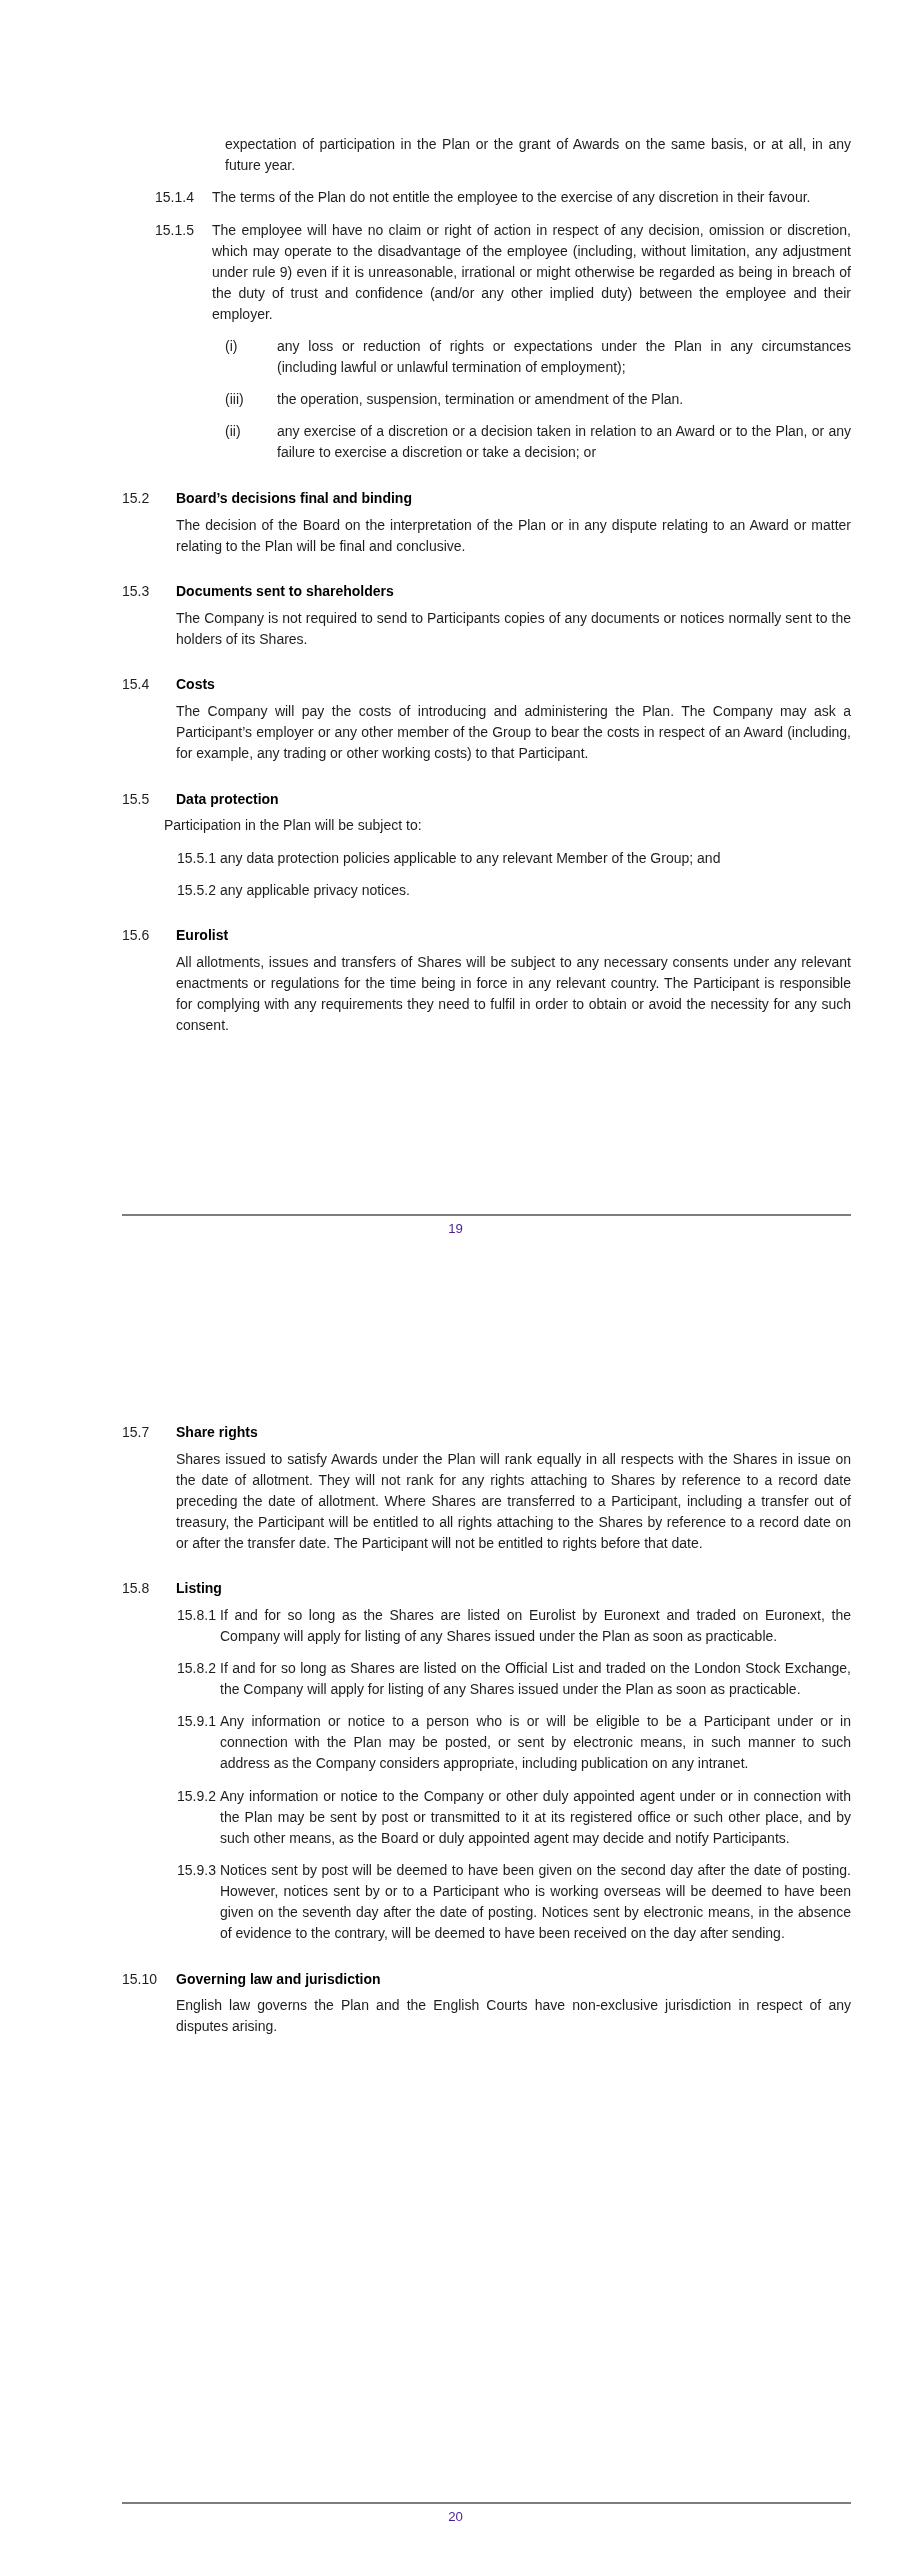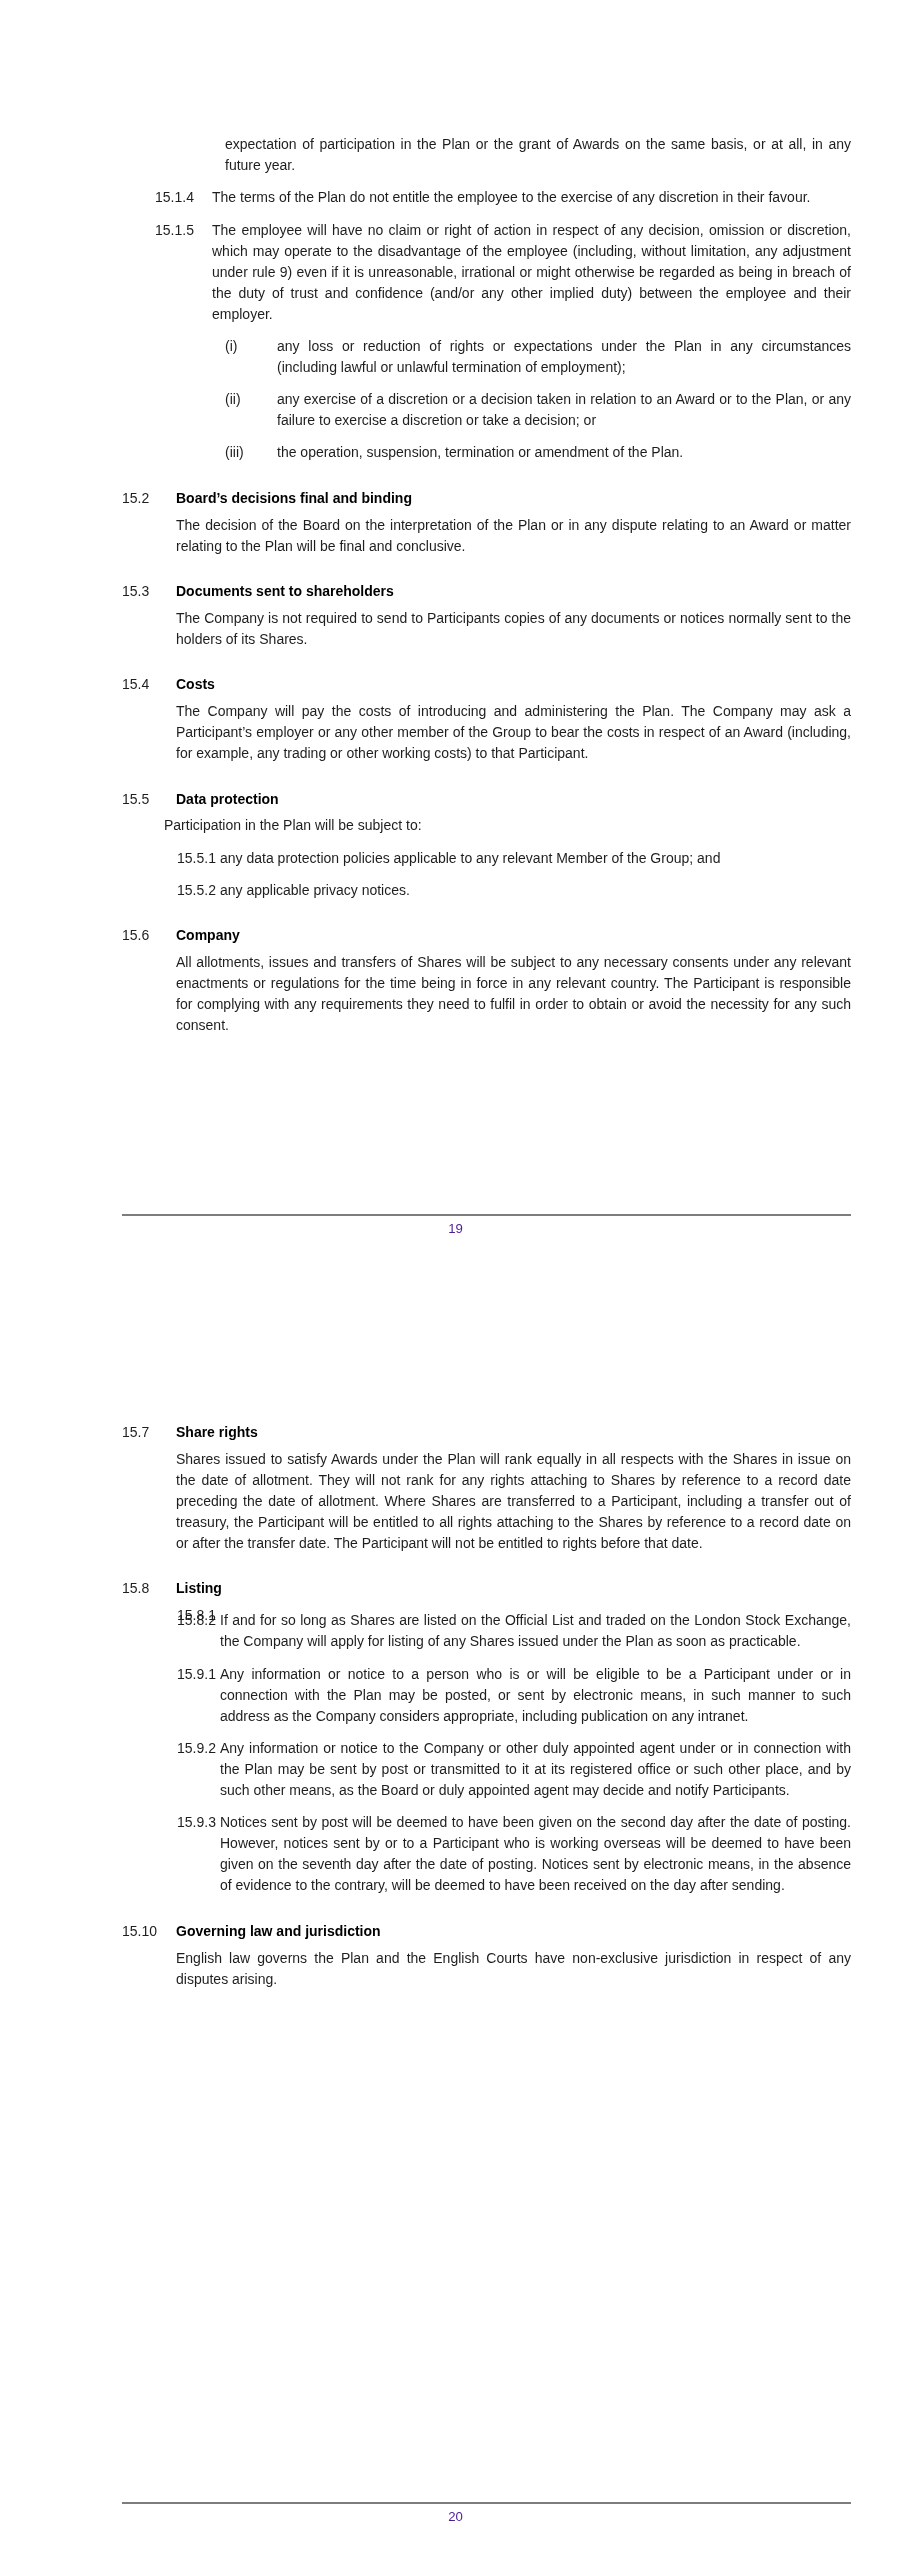--- a/index.html
+++ b/index.html
@@ -81,29 +81,29 @@
       <span class="txt">The employee will have no claim or right of action in respect of any decision, omission or discretion, which may operate to the disadvantage of the employee (including, without limitation, any adjustment under rule 9) even if it is unreasonable, irrational or might otherwise be regarded as being in breach of the duty of trust and confidence (and/or any other implied duty) between the employee and their employer.</span>
     </div>
 
 
     <div class="block l3">
       <span class="num">(i)</span>
       <span class="txt">any loss or reduction of rights or expectations under the Plan in any circumstances (including lawful or unlawful termination of employment);</span>
     </div>
 
     <div class="block l3">
+      <span class="num">(iii)</span>
+      <span class="txt">the operation, suspension, termination or amendment of the Plan.</span>
+    </div>
+
+    <div class="block l3">
       <span class="num">(ii)</span>
       <span class="txt">any exercise of a discretion or a decision taken in relation to an Award or to the Plan, or any failure to exercise a discretion or take a decision; or</span>
     </div>
 
-    <div class="block l3">
-      <span class="num">(iii)</span>
-      <span class="txt">the operation, suspension, termination or amendment of the Plan.</span>
-    </div>
-
     <div class="block sec">
       <span class="num">15.2</span>
       <span class="hd">Board’s decisions final and binding</span>
     </div>
     <div class="block para">The decision of the Board on the interpretation of the Plan or in any dispute relating to an Award or matter relating to the Plan will be final and conclusive.</div>
 
     <div class="block sec">
       <span class="num">15.3</span>
       <span class="hd">Documents sent to shareholders</span>
     </div>
@@ -126,21 +126,21 @@
       <span class="txt">any data protection policies applicable to any relevant Member of the Group; and</span>
     </div>
 
     <div class="block sub2">
       <span class="num">15.5.2</span>
       <span class="txt">any applicable privacy notices.</span>
     </div>
 
     <div class="block sec">
       <span class="num">15.6</span>
-      <span class="hd">Company</span>
+      <span class="hd">Eurolist</span>
     </div>
     <div class="block para">All allotments, issues and transfers of Shares will be subject to any necessary consents under any relevant enactments or regulations for the time being in force in any relevant country. The Participant is responsible for complying with any requirements they need to fulfil in order to obtain or avoid the necessity for any such consent.</div>
 
   </div>
 
   <div class="footer">
     <div class="rule"></div>
     <div class="pnum">19</div>
   </div>
 </div>
@@ -154,20 +154,21 @@
     </div>
     <div class="block para">Shares issued to satisfy Awards under the Plan will rank equally in all respects with the Shares in issue on the date of allotment. They will not rank for any rights attaching to Shares by reference to a record date preceding the date of allotment. Where Shares are transferred to a Participant, including a transfer out of treasury, the Participant will be entitled to all rights attaching to the Shares by reference to a record date on or after the transfer date. The Participant will not be entitled to rights before that date.</div>
 
     <div class="block sec">
       <span class="num">15.8</span>
       <span class="hd">Listing</span>
     </div>
 
     <div class="block sub2">
       <span class="num">15.8.1</span>
+      <span class="txt">If and for so long as the Shares are listed on Eurolist by Euronext and traded on Euronext, the Company will apply for listing of any Shares issued under the Plan as soon as practicable.</span>
     </div>
 
     <div class="block sub2">
       <span class="num">15.8.2</span>
       <span class="txt">If and for so long as Shares are listed on the Official List and traded on the London Stock Exchange, the Company will apply for listing of any Shares issued under the Plan as soon as practicable.</span>
     </div>
 
 
     <div class="block sub2">
       <span class="num">15.9.1</span>

